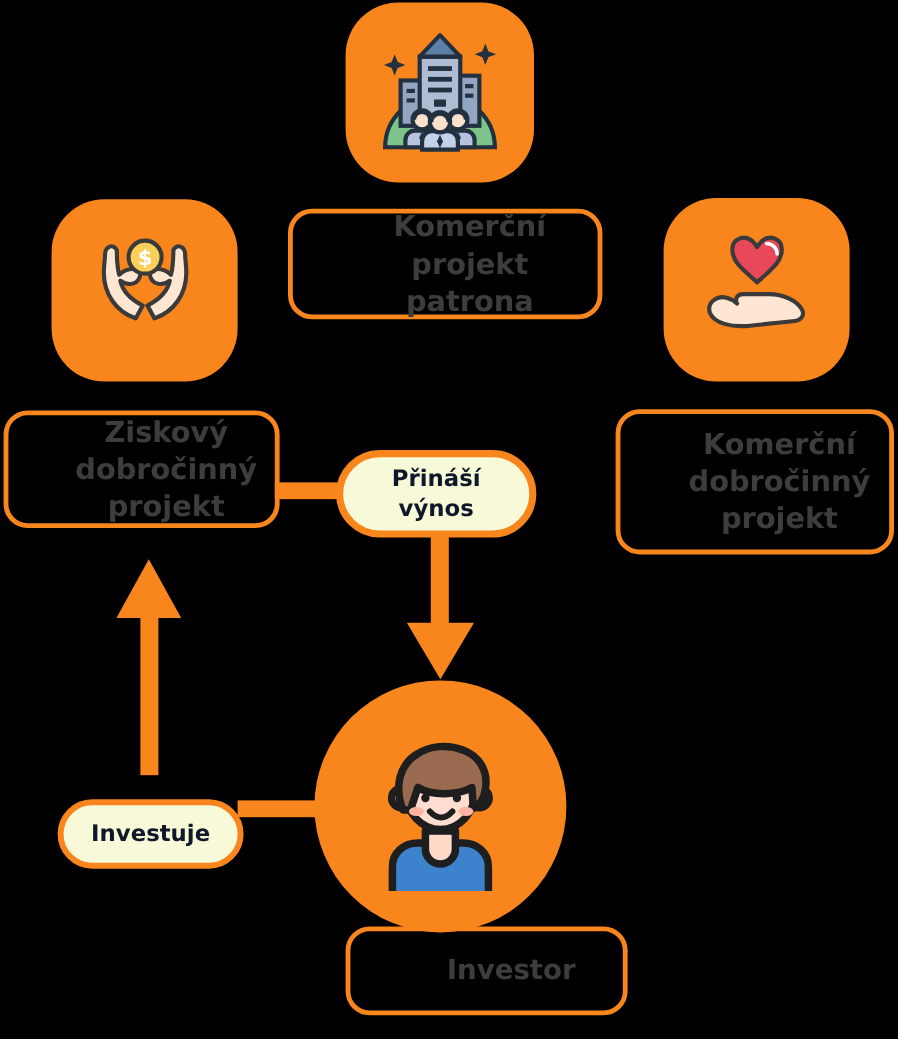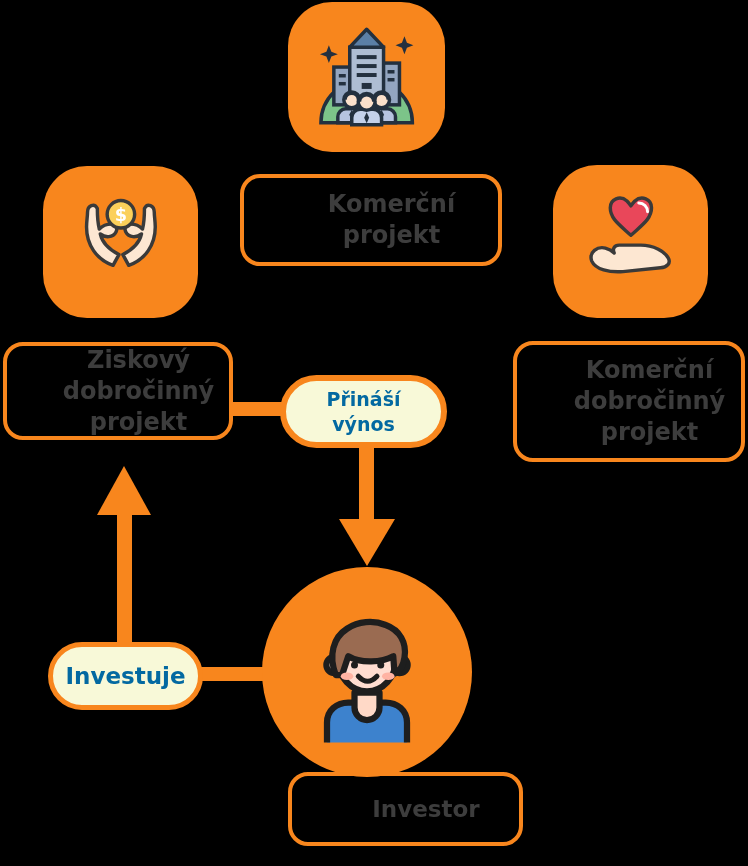--- a/index.html
+++ b/index.html
@@ -15,21 +15,21 @@
   .box{
     position:absolute;border:4px solid #F8861D;border-radius:20px;
     display:flex;flex-direction:column;align-items:center;justify-content:center;
     color:#3D3D3D;font-size:24px;line-height:31px;text-align:center;
     box-sizing:border-box;background:transparent;z-index:2;padding-left:41px;
   }
   .box.small-text{font-size:23px;}
   .pill{
     position:absolute;background:#F8F9D8;border:6px solid #F8861D;border-radius:44px;
     display:flex;flex-direction:column;align-items:center;justify-content:center;
-    color:#0369a1;font-size:19px;line-height:25px;text-align:center;
+    color:#0f172a;font-size:19px;line-height:25px;text-align:center;
     box-sizing:border-box;z-index:4;
   }
   .line{position:absolute;background:#F8861D;z-index:1;}
   .arr{position:absolute;width:0;height:0;z-index:3;}
   .arr-down{border-left:28px solid transparent;border-right:28px solid transparent;border-top:47px solid #F8861D;}
   .arr-up{border-left:27px solid transparent;border-right:27px solid transparent;border-bottom:49px solid #F8861D;}
   .circle{
     position:absolute;left:262px;top:567px;width:210px;height:210px;
     background:#F8861D;border-radius:50%;
     display:flex;align-items:center;justify-content:center;overflow:hidden;z-index:2;
@@ -70,20 +70,21 @@
         <path d="M45 108 v-7 a8.5 8.5 0 0 1 8.5 -8.5 h13 a8.5 8.5 0 0 1 8.5 8.5 v7 z" fill="#C4D1EA"></path>
         <circle cx="60" cy="85" r="8.5" fill="#FBE0CB"></circle>
         <path d="M51.5 85 a8.5 8.5 0 0 1 17 0 l-3 0 a5.5 5.5 0 0 0 -11 0 z" fill="#23303F" stroke="none"></path>
         <path d="M60 95.5 l-2.5 5.5 2.5 5.5 2.5 -5.5 z" fill="#23303F" stroke="none"></path>
       </g>
     </svg>
   </div>
 
   <div class="box" style="left:240px;top:174px;width:262px;height:92px;">
     <span>Komerční projekt</span>
+    <span>patrona</span>
   </div>
 
   <div class="tile" style="left:43px;top:166px;width:155px;height:152px;">
     <svg viewBox="0 0 120 120">
       <g id="hand-left">
         <path d="M36 26 c-3 -6 -10 -3 -10 4 c0 4 -1 9 -1 15 c0 18 10 33 27 39 l6 -11 c-10 -5 -17 -12 -19 -21 c5 4 13 4 16 -2 c2 -4 0 -8 -5 -8 c-4 0 -9 2 -12 5 c-2 -8 -2 -15 -2 -21 z" fill="#FDE7D2" stroke="#3A3A3A" stroke-width="3.5" stroke-linejoin="round"></path>
       </g>
       <g transform="scale(-1,1) translate(-120,0)">
         <path d="M36 26 c-3 -6 -10 -3 -10 4 c0 4 -1 9 -1 15 c0 18 10 33 27 39 l6 -11 c-10 -5 -17 -12 -19 -21 c5 4 13 4 16 -2 c2 -4 0 -8 -5 -8 c-4 0 -9 2 -12 5 c-2 -8 -2 -15 -2 -21 z" fill="#FDE7D2" stroke="#3A3A3A" stroke-width="3.5" stroke-linejoin="round"></path>
       </g>
@@ -118,21 +119,21 @@
     <span>Přináší</span>
     <span>výnos</span>
   </div>
 
   <div class="line" style="left:359px;top:444px;width:15px;height:80px;"></div>
   <div class="arr arr-down" style="left:339px;top:519px;"></div>
 
   <div class="line" style="left:117px;top:508px;width:15px;height:138px;"></div>
   <div class="arr arr-up" style="left:97px;top:466px;"></div>
 
-  <div class="pill" style="left:48px;top:642px;width:155px;height:68px;border-width:5px;font-size:23px;">
+  <div class="pill" style="left:48px;top:666px;width:155px;height:58px;border-width:5px;font-size:19px;">
     <span>Investuje</span>
   </div>
 
   <div class="line" style="left:198px;top:667px;width:72px;height:14px;"></div>
 
   <div class="circle">
     <svg viewBox="0 0 120 120">
       <g stroke="#1E1E1E" stroke-width="5" stroke-linejoin="round">
         <path d="M28 114 v-16 c0 -10 8 -16 17 -16 h30 c9 0 17 6 17 16 v16" fill="#3D82CD"></path>
         <path d="M50 74 v12 a10 10 0 0 0 20 0 v-12 z" fill="#FFD9C7"></path>

